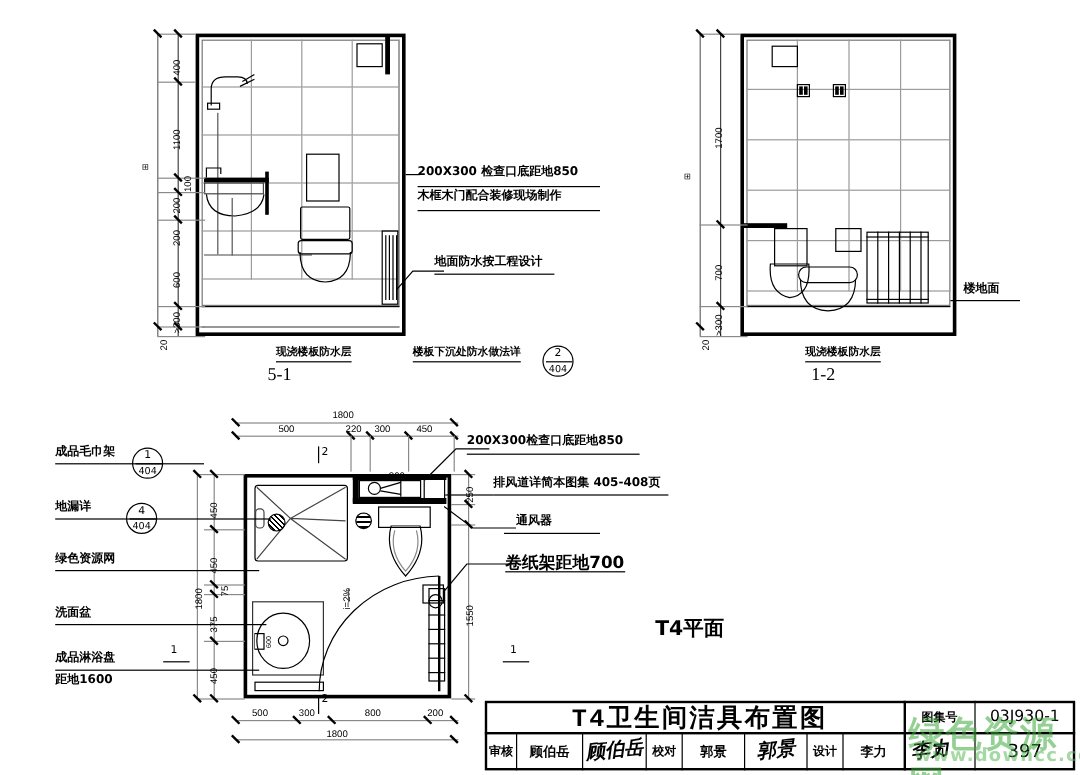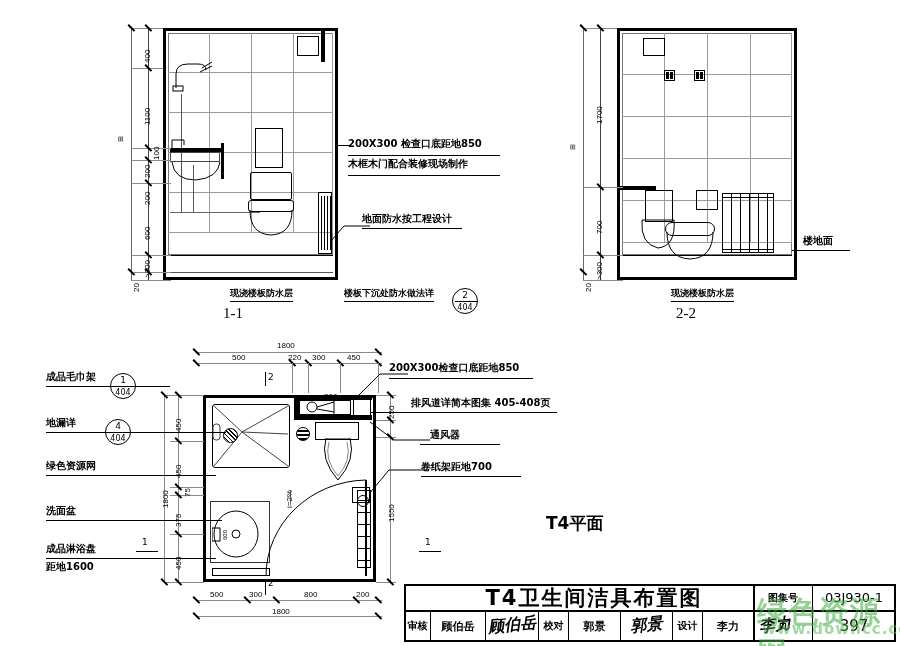--- a/index.html
+++ b/index.html
@@ -162,21 +162,21 @@
     <div class="ln hl" style="left:362px;top:228px;width:100px;"></div>
 
     <div class="ulbl" style="left:230px;top:287px;">现浇楼板防水层</div>
     <div class="ulbl" style="left:344px;top:287px;">楼板下沉处防水做法详</div>
     <div class="detref" style="left:452px;top:288px;">
       <div class="up">2</div>
       <div class="md"></div>
       <div class="dn">404</div>
     </div>
 
-    <div class="secnum" style="left:223px;top:305px;">1-1</div>
+    <div class="secnum" style="left:223px;top:305px;">5-1</div>
   </div>
 
   <div>
 
     <div class="boxw" style="left:617px;top:28px;width:180px;height:252px;"></div>
     <div class="box" style="left:622px;top:33px;width:170px;height:222px;border-color:#777;"></div>
 
     <div class="tile" style="left:622px;top:33px;width:43px;height:42px;"></div>
     <div class="tile" style="left:665px;top:33px;width:43px;height:42px;"></div>
     <div class="tile" style="left:708px;top:33px;width:43px;height:42px;"></div>
@@ -245,21 +245,21 @@
     <div class="dim rot" style="left:595px;top:234px;">700</div>
     <div class="dim rot" style="left:595px;top:280px;">&gt;300</div>
     <div class="dim rot" style="left:584px;top:292px;">20</div>
     <div class="dim rot" style="left:569px;top:150px;font-size:7px;">⊞</div>
 
     <div class="ln hl" style="left:792px;top:250px;width:58px;"></div>
     <div class="txt cn" style="left:803px;top:236px;font-size:10px;">楼地面</div>
 
     <div class="ulbl" style="left:671px;top:287px;">现浇楼板防水层</div>
 
-    <div class="secnum" style="left:676px;top:305px;">2-2</div>
+    <div class="secnum" style="left:676px;top:305px;">1-2</div>
   </div>
 
   <div>
 
     <div class="boxw" style="left:203px;top:395px;width:173px;height:187px;"></div>
 
     <div class="fillblk" style="left:294px;top:395px;width:78px;height:5px;"></div>
     <div class="fillblk" style="left:294px;top:395px;width:5px;height:24px;"></div>
     <div class="fillblk" style="left:294px;top:415px;width:78px;height:5px;"></div>
     <div class="box" style="left:299px;top:400px;width:52px;height:15px;"></div>
@@ -438,33 +438,33 @@
 
     <svg class="abs" style="left:370px;top:418px;width:60px;height:26px;" viewBox="0 0 60 26">
       <path d="M0 4 L24 22 L60 22" fill="none" stroke="#000" stroke-width="1"></path>
     </svg>
     <div class="txt cn" style="left:430px;top:430px;font-size:10px;">通风器</div>
     <div class="ln hl" style="left:420px;top:444px;width:80px;"></div>
 
     <svg class="abs" style="left:369px;top:462px;width:60px;height:34px;" viewBox="0 0 60 34">
       <path d="M0 32 L20 8 L60 8" fill="none" stroke="#000" stroke-width="1"></path>
     </svg>
-    <div class="txt cn" style="left:421px;top:462px;font-size:10px;">卷纸架距地700</div>
+    <div class="txt cn" style="left:421px;top:462px;font-size:14px;">卷纸架距地700</div>
     <div class="ln hl" style="left:421px;top:476px;width:100px;"></div>
 
     <div class="caption" style="left:546px;top:512px;font-size:17px;">T4平面</div>
   </div>
 
   <div>
     <div class="tb" style="left:404px;top:584px;width:492px;height:58px;"></div>
     <div class="ln hl2" style="left:404px;top:610px;width:492px;"></div>
     <div class="ln vl2" style="left:753px;top:584px;height:58px;"></div>
     <div class="ln vl" style="left:812px;top:584px;height:58px;"></div>
 
-    <div class="tbcell title-main" style="left:424px;top:585px;width:340px;height:25px;">T4卫生间洁具布置图</div>
+    <div class="tbcell title-main" style="left:413px;top:585px;width:340px;height:25px;font-family:Liberation Mono, monospace;">T4卫生间洁具布置图</div>
 
     <div class="tbcell" style="left:755px;top:585px;width:56px;height:25px;font-size:10px;font-weight:bold;">图集号</div>
     <div class="tbcell" style="left:814px;top:585px;width:80px;height:25px;font-size:13px;">03J930-1</div>
     <div class="tbcell" style="left:755px;top:612px;width:56px;height:28px;font-size:10px;font-weight:bold;">页</div>
     <div class="tbcell" style="left:814px;top:612px;width:80px;height:28px;font-size:15px;">397</div>
 
     <div class="ln vl" style="left:430px;top:610px;height:32px;"></div>
     <div class="ln vl" style="left:485px;top:610px;height:32px;"></div>
     <div class="ln vl" style="left:538px;top:610px;height:32px;"></div>
     <div class="ln vl" style="left:568px;top:610px;height:32px;"></div>

